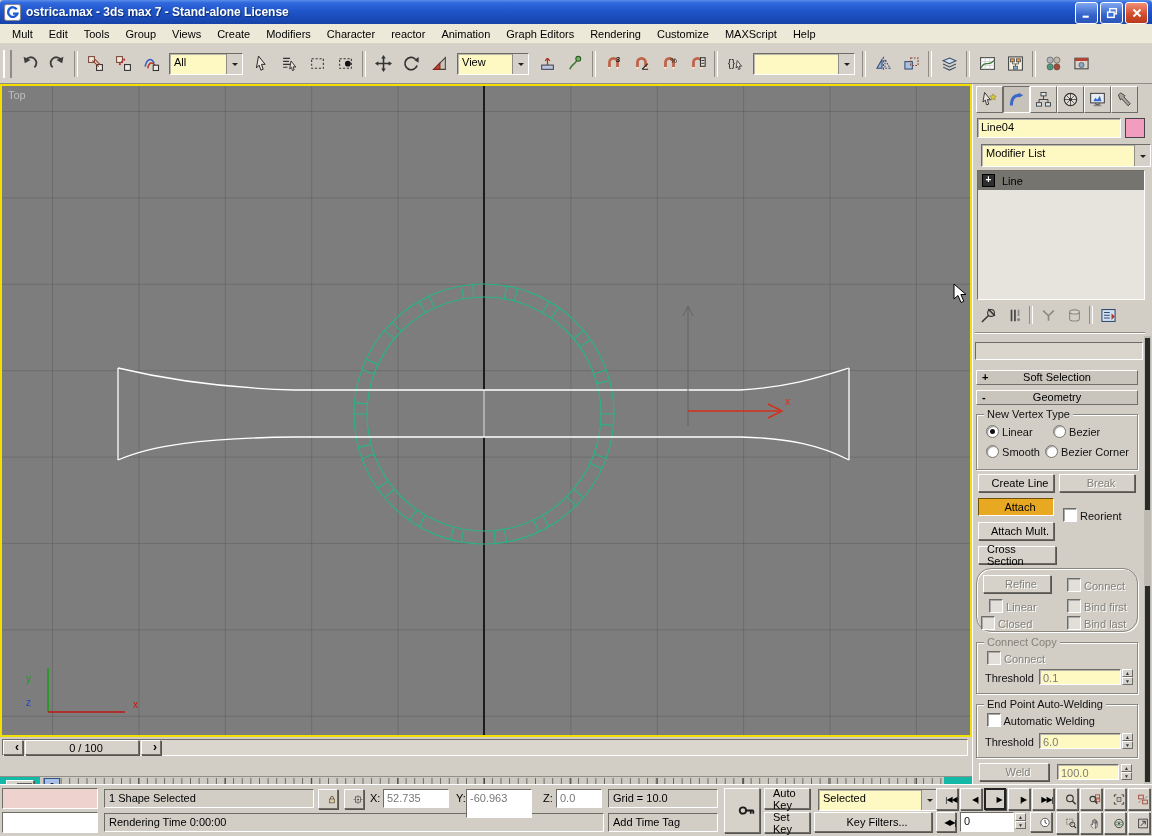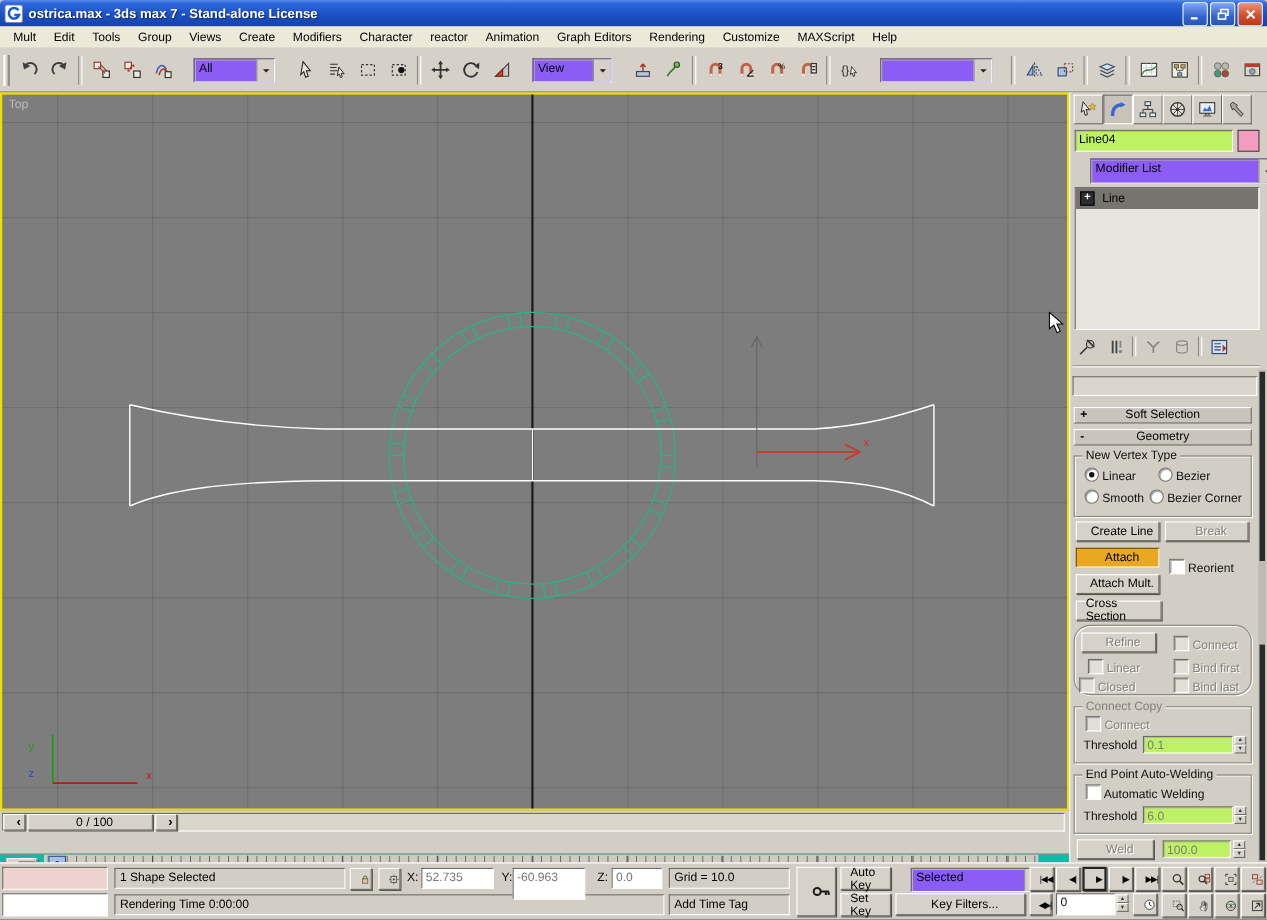--- a/index.html
+++ b/index.html
@@ -25,21 +25,21 @@
     display:flex;align-items:center;padding-left:4px;box-sizing:border-box;border-bottom:1px solid #d8d4c4;}
   .mitem{padding:2px 8px;color:#000;}
 
   
   .toolbar{position:absolute;left:0;top:44px;width:1152px;height:40px;background:#D5D1C9;
     display:flex;align-items:center;padding-left:2px;box-sizing:border-box;overflow:hidden;
     border-bottom:1px solid #8f8d85;}
   .grip{width:5px;height:28px;border-left:2px solid #fff;border-right:2px solid #8f8d85;margin:0 3px 0 1px;}
   .tbtn{width:28px;height:28px;display:inline-flex;align-items:center;justify-content:center;flex:none;}
   .tsep{width:2px;height:26px;border-left:1px solid #8f8d85;border-right:1px solid #fff;margin:0 3px;flex:none;}
-  .combo{height:20px;display:inline-flex;flex:none;background:#8b5cf6;margin:0 14px;
+  .combo{height:20px;display:inline-flex;flex:none;background:#fef9c3;margin:0 4px;
     border:1px solid;border-color:#6e6c66 #fff #fff #6e6c66;box-shadow:inset 1px 1px 0 #b8b6ae;}
   .combo-val{flex:1;padding:2px 3px 0 4px;font-size:11px;color:#000;overflow:hidden;white-space:nowrap;}
   .dd-btn{width:15px;background:#D5D1C9;border-left:1px solid #8f8d85;display:flex;align-items:center;justify-content:center;}
   .tri{width:0;height:0;border:3.5px solid transparent;border-top-color:#222;margin-top:4px;}
 
   
   .viewport{position:absolute;left:0;top:84px;width:972px;height:653px;box-sizing:border-box;
     border:2px solid #F2DF00;background:#7D7D7D;}
   .vp-canvas{position:absolute;inset:0;
     background-image:
@@ -52,21 +52,21 @@
   .scene{position:absolute;left:0;top:0;}
   .cursor{position:absolute;left:953px;top:283px;z-index:30;}
 
   
   .cpanel{position:absolute;left:972px;top:84px;width:180px;height:702px;background:#D2CEC6;
     border-left:1px solid #fff;box-sizing:border-box;z-index:5;}
   .cptabs{position:absolute;left:3px;top:2px;display:flex;}
   .cptab{width:27px;height:27px;display:flex;align-items:center;justify-content:center;
     border:1px solid;border-color:#fff #6e6c66 #6e6c66 #fff;background:#D2CEC6;box-sizing:border-box;}
   .cptab.active{background:#C7C3BB;border-color:#6e6c66 #fff #fff #6e6c66;}
-  .field{background:#bef264;border:1px solid;border-color:#6e6c66 #fff #fff #6e6c66;
+  .field{background:#fef9c3;border:1px solid;border-color:#6e6c66 #fff #fff #6e6c66;
     box-shadow:inset 1px 1px 0 #b8b6ae;padding:2px 3px;box-sizing:border-box;color:#000;}
   .field.gray{color:#7d7b76;}
   .swatch{border:1px solid #444;box-sizing:border-box;}
   .stackbox{background:#E7E4DD;border:1px solid;border-color:#6e6c66 #fff #fff #6e6c66;box-sizing:border-box;overflow:hidden;}
   .stackrow{height:19px;background:#76746F;display:flex;align-items:center;padding-left:4px;color:#000;}
   .plusbox{width:11px;height:11px;background:#2e2e2e;border:1px solid #000;color:#fff;font-size:10px;line-height:9px;
     text-align:center;margin-right:7px;font-weight:bold;}
   .stacktools{position:absolute;left:4px;top:220px;display:flex;align-items:center;gap:4px;}
   .stool{width:22px;height:22px;display:flex;align-items:center;justify-content:center;}
   .ssep{width:2px;height:18px;border-left:1px solid #8f8d85;border-right:1px solid #fff;}

